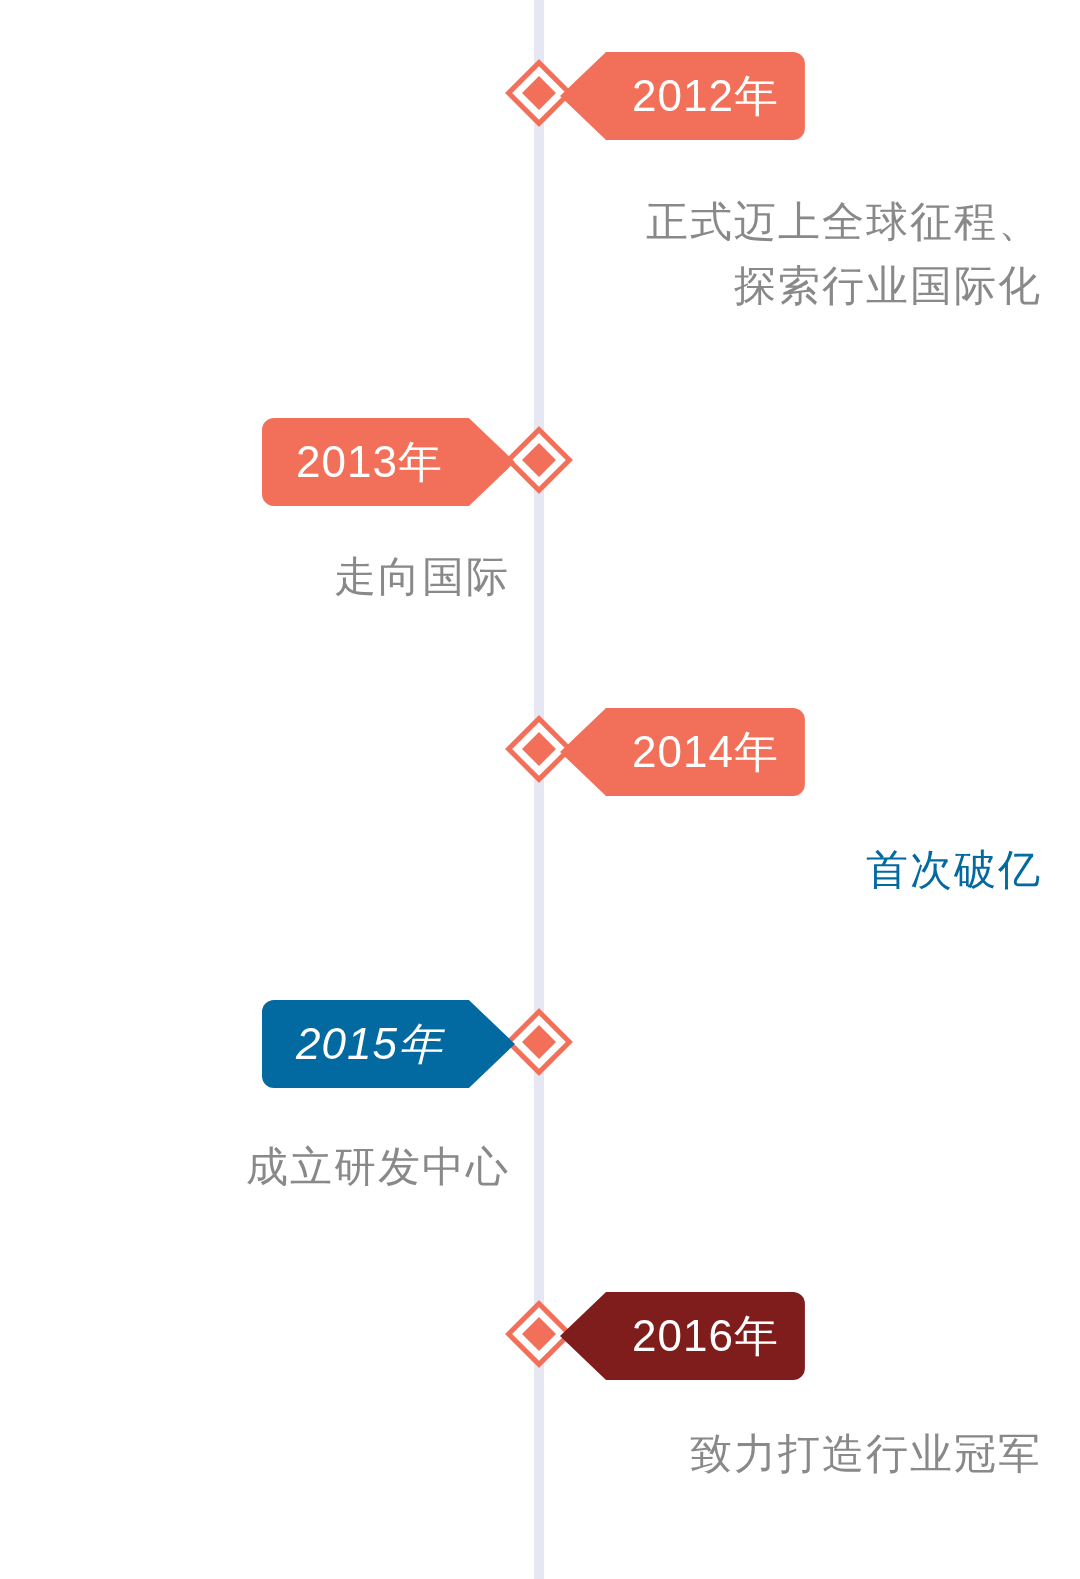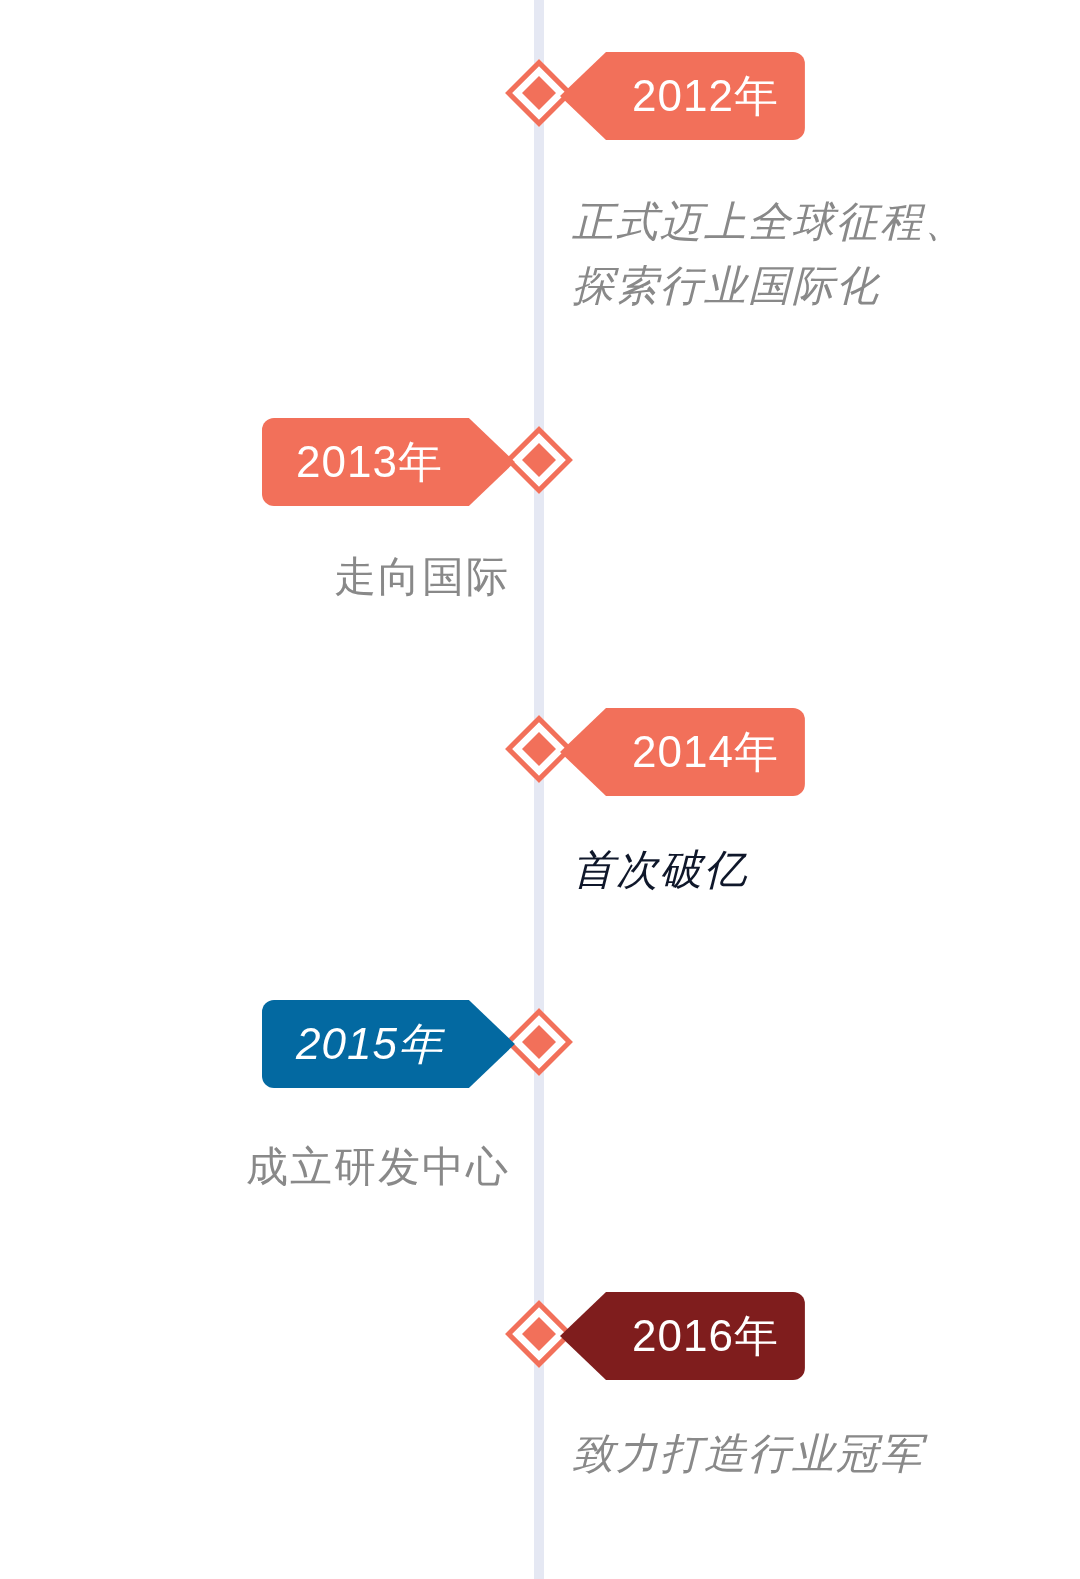--- a/index.html
+++ b/index.html
@@ -93,23 +93,22 @@
   .desc {
     position: absolute;
     color: #898989;
     font-size: 42px;
     line-height: 64px;
     letter-spacing: 2px;
     white-space: pre-line;
   }
   .desc.right {
     left: 572px;
-    text-align: left;
+    text-align: right;
     width: 470px;
-    font-style: italic;
   }
   .desc.left {
     left: 40px;
     width: 470px;
     text-align: right;
   }
 </style>
 </head>
 <body>
 
@@ -126,21 +125,21 @@
 
   <div class="milestone">
     <div class="diamond" style="top: 436px; border-color: rgb(242, 112, 90);"></div>
     <div class="badge left" style="top: 418px; background: rgb(242, 112, 90);">2013年</div>
     <div class="desc left" style="top: 545px; color: rgb(137, 137, 137);">走向国际</div>
   </div>
 
   <div class="milestone">
     <div class="diamond" style="top: 725px; border-color: rgb(242, 112, 90);"></div>
     <div class="badge right" style="top: 708px; background: rgb(242, 112, 90);">2014年</div>
-    <div class="desc right" style="top: 838px; color: #0f172a;">首次破亿</div>
+    <div class="desc right" style="top: 838px; color: #0369a1;">首次破亿</div>
   </div>
 
   <div class="milestone">
     <div class="diamond" style="top: 1018px; border-color: rgb(242, 112, 90);"></div>
     <div class="badge left" style="top: 1000px; background: #0369a1; font-style: italic;">2015年</div>
     <div class="desc left" style="top: 1128px; color: rgb(137, 137, 137); margin-top: 7px;">成立研发中心</div>
   </div>
 
   <div class="milestone">
     <div class="diamond" style="top: 1310px; border-color: rgb(242, 112, 90);"></div>

